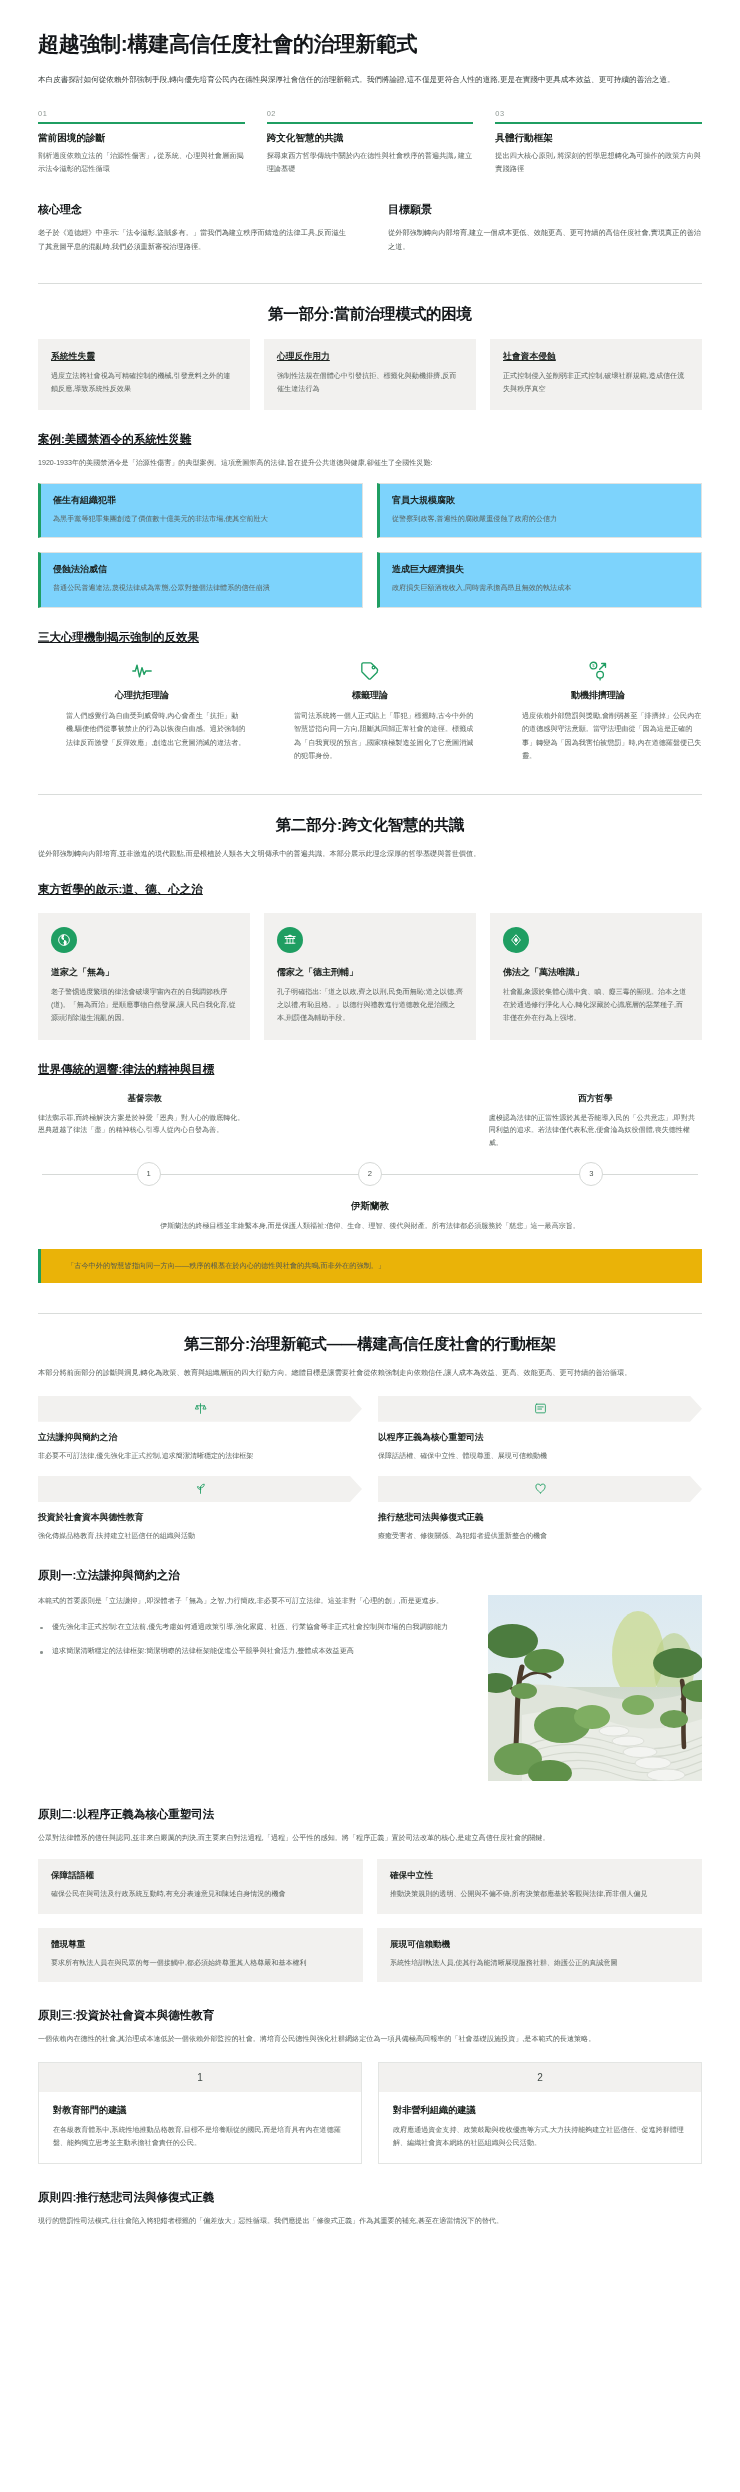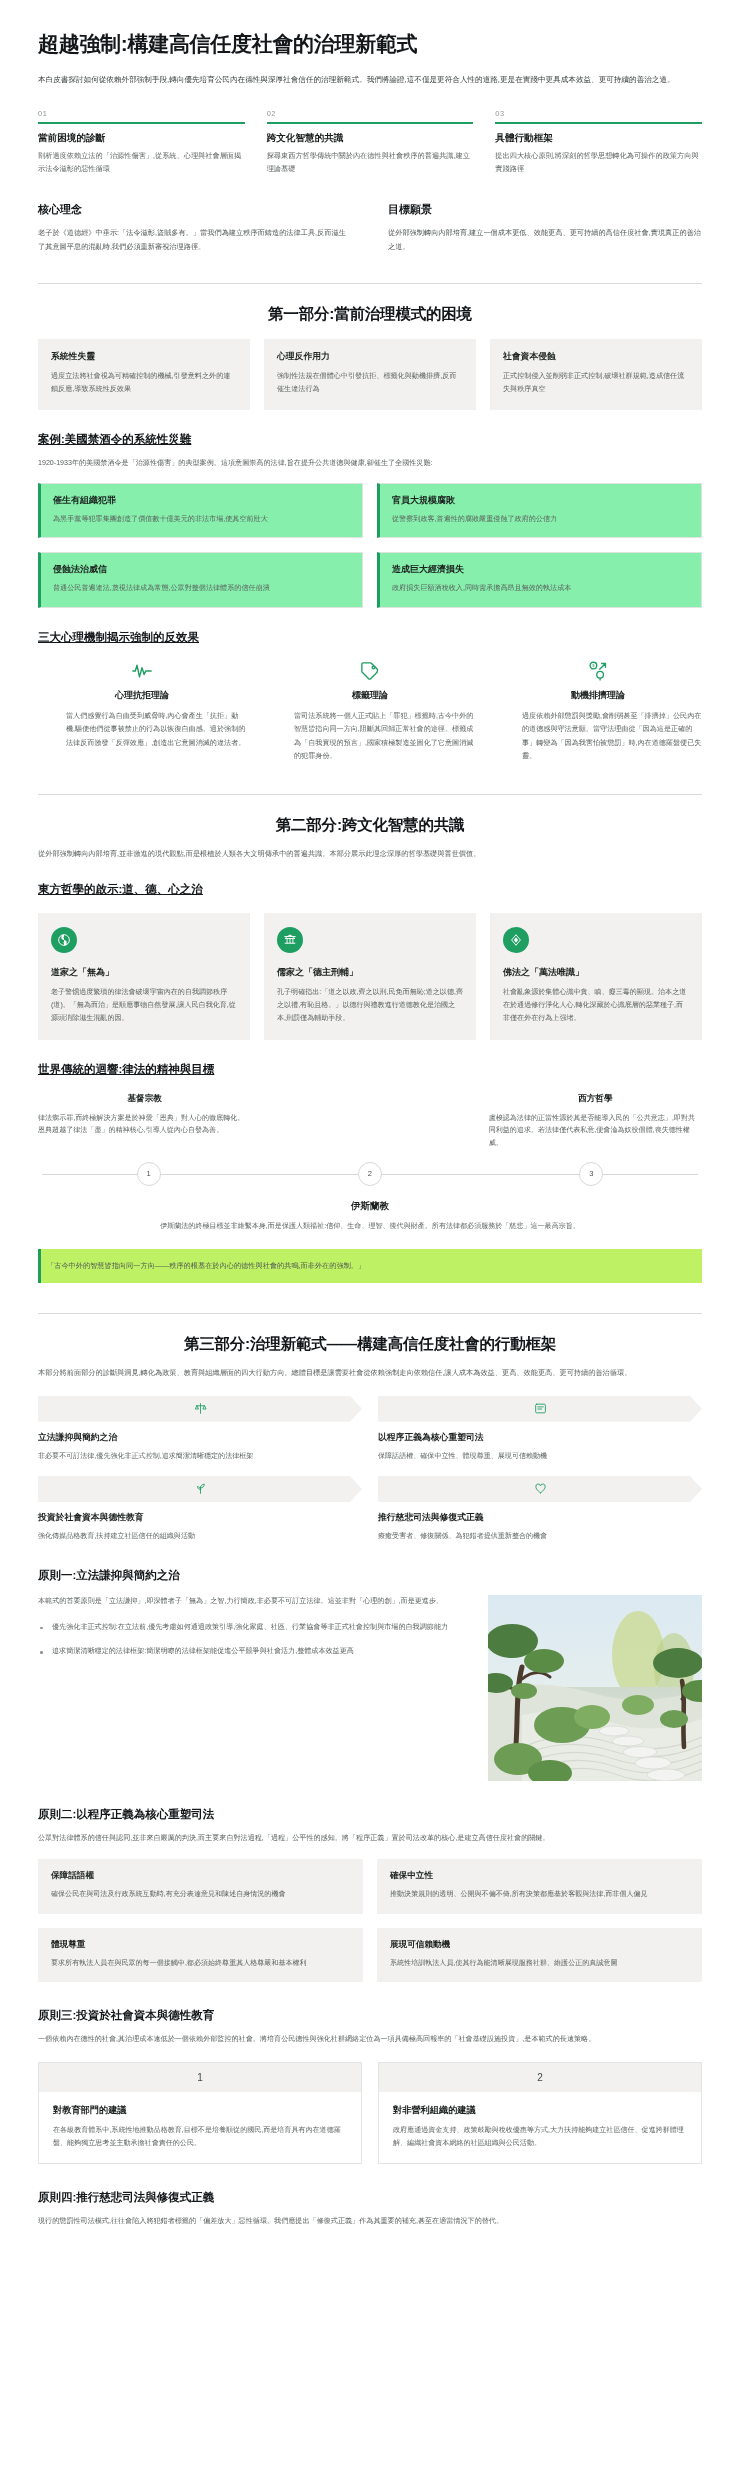--- a/index.html
+++ b/index.html
@@ -39,21 +39,21 @@
     margin-top: 22px;
   }
   .intro-num {
     font-size: 7.4px;
     color: #8e9793;
     letter-spacing: .6px;
     padding-bottom: 4px;
   }
   .intro-rule { height: 1.4px; background: #1f9e62; margin-bottom: 7px; }
   .intro-h { font-size: 9.6px; font-weight: 700; color: #171c19; line-height: 1.4; }
-  .intro-p { margin-top: 6px; font-size: 7.2px; line-height: 1.8; color: #575f5b; }
+  .intro-p { margin-top: 6px; font-size: 7.2px; line-height: 1.8; color: #575f5b; font-family: Liberation Mono, monospace; }
 
   
   .two-grid {
     display: grid;
     grid-template-columns: 1fr 1fr;
     gap: 36px;
     margin-top: 26px;
   }
   .blk-h { font-size: 11px; font-weight: 700; color: #14181a; }
   .blk-p { margin-top: 9px; font-size: 7.2px; line-height: 1.9; color: #4e5652; }
@@ -69,29 +69,29 @@
     text-align: center;
   }
   .sec-lead { margin-top: 11px; font-size: 7.2px; line-height: 1.85; color: #555d59; }
 
   .sub-title { font-size: 11.5px; font-weight: 700; color: #14181a; margin-top: 22px; text-decoration: underline; }
   .sub-lead { margin-top: 10px; font-size: 7.1px; line-height: 1.8; color: #565e5a; }
 
   
   .tint-grid { display: grid; grid-template-columns: 1fr 1fr 1fr; gap: 14px; margin-top: 14px; }
   .tint-card { background: #f2f1ef; padding: 12px 13px 14px 13px; }
-  .tint-h { font-size: 8.8px; font-weight: 700; color: #1d2320; }
+  .tint-h { font-size: 8.8px; font-weight: 700; color: #1d2320; text-decoration: underline; }
   .tint-p { margin-top: 7px; font-size: 7.1px; line-height: 1.78; color: #5a625e; }
 
   
   .acc-grid { display: grid; grid-template-columns: 1fr 1fr; gap: 14px; margin-top: 14px; }
   .acc-card {
     border: 1px solid #e1e3e1;
     border-left: 3px solid #1f9e62;
-    background: #86efac;
+    background: #7dd3fc;
     padding: 10px 12px 12px 12px;
   }
   .acc-h { font-size: 9px; font-weight: 700; color: #1b211e; }
   .acc-p { margin-top: 6px; font-size: 7.1px; line-height: 1.7; color: #5a625e; }
 
   
   .mech-grid { display: grid; grid-template-columns: 1fr 1fr 1fr; gap: 20px; margin-top: 16px; }
   .mech-head { display: flex; align-items: center; gap: 8px; flex-direction: column; }
   .mech-ico { width: 20px; height: 20px; flex: 0 0 20px; color: #1f9e62; }
   .mech-ico svg { width: 100%; height: 100%; display: block; }
@@ -122,23 +122,23 @@
     width: 24px; height: 24px; border-radius: 50%;
     background: #fff; border: 1.2px solid #d6d9d7;
     display: flex; align-items: center; justify-content: center;
     font-size: 7.6px; color: #4b534f;
   }
   .tl-end-h { text-align: center; font-size: 9.5px; font-weight: 700; margin-top: 12px; color: #1b211e; }
   .tl-end-p { text-align: center; font-size: 7.05px; line-height: 1.82; color: #5a625e; margin-top: 7px; padding: 0 40px; }
 
   .quote-box {
     margin-top: 16px;
-    background: #bef264;
+    background: #eab308;
     border-left: 3px solid #1f9e62;
-    padding: 11px 6px;
+    padding: 11px 26px;
     font-size: 7.2px;
     line-height: 1.8;
     color: #4e5652;
   }
 
   
   .chev-grid { display: grid; grid-template-columns: 1fr 1fr; gap: 14px 16px; margin-top: 16px; }
   .chev-bar {
     position: relative;
     background: #f2f1ef;

